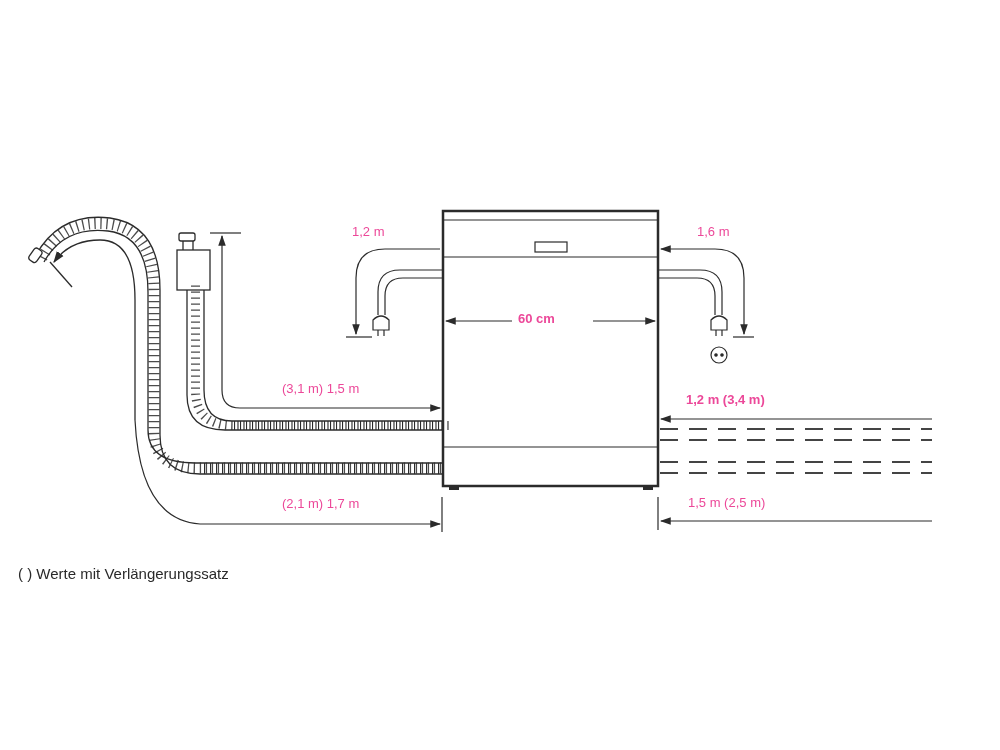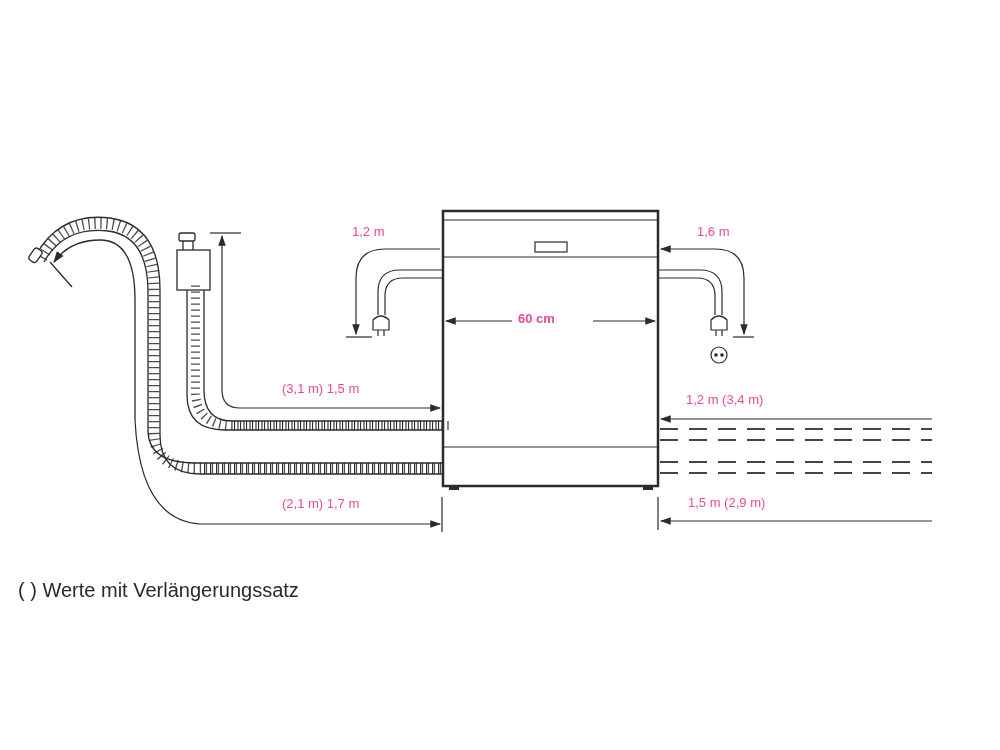--- a/index.html
+++ b/index.html
@@ -1,21 +1,21 @@
 <!DOCTYPE html>
 <html><head>
   <meta charset="utf-8">
   <style>
     html, body { margin: 0; padding: 0; background: #ffffff; }
     body { width: 1000px; height: 750px; position: relative; overflow: hidden;
            font-family: "Liberation Sans", sans-serif; color: #222; }
     #diagram { position: absolute; left: 0; top: 0; width: 1000px; height: 750px; }
     .lbl { position: absolute; font-size: 13px; color: #ec4899; white-space: nowrap;
            font-family: "Liberation Sans", sans-serif; line-height: 1; }
-    .legend { position: absolute; left: 18px; top: 579px; font-size: 20px; color: #2a2a2a;
+    .legend { position: absolute; left: 18px; top: 565px; font-size: 15px; color: #2a2a2a;
               font-family: "Liberation Sans", sans-serif; white-space: nowrap; text-align: right; }
   </style>
 </head>
 <body>
 
 <svg id="diagram" viewBox="0 0 1000 750" xmlns="http://www.w3.org/2000/svg">
   <defs>
     <marker id="arr" viewBox="0 0 10 10" refX="9" refY="5" markerWidth="9" markerHeight="9" orient="auto-start-reverse">
       <path d="M0,1.5 L10,5 L0,8.5 z" fill="#2b2b2b"></path>
     </marker>
@@ -106,15 +106,15 @@
     <line x1="660" y1="462" x2="932" y2="462"></line>
     <line x1="660" y1="473" x2="932" y2="473"></line>
   </g>
 </svg>
 
 <div class="lbl" style="left:352px;top:225px;">1,2 m</div>
 <div class="lbl" style="left:697px;top:225px;">1,6 m</div>
 <div class="lbl" style="left:518px;top:312px;font-weight:bold;">60 cm</div>
 <div class="lbl" style="left:282px;top:382px;">(3,1 m) 1,5 m</div>
 <div class="lbl" style="left:282px;top:497px;">(2,1 m) 1,7 m</div>
-<div class="lbl" style="left:686px;top:393px;">1,2 m (3,4 m)</div>
-<div class="lbl" style="left:688px;top:496px;">1,5 m (2,9 m)</div>
+<div class="lbl" style="left:686px;top:393px;font-weight:bold;">1,2 m (3,4 m)</div>
+<div class="lbl" style="left:688px;top:496px;">1,5 m (2,5 m)</div>
 <div class="legend">(  ) Werte mit Verlängerungssatz</div>
 
 </body></html>

